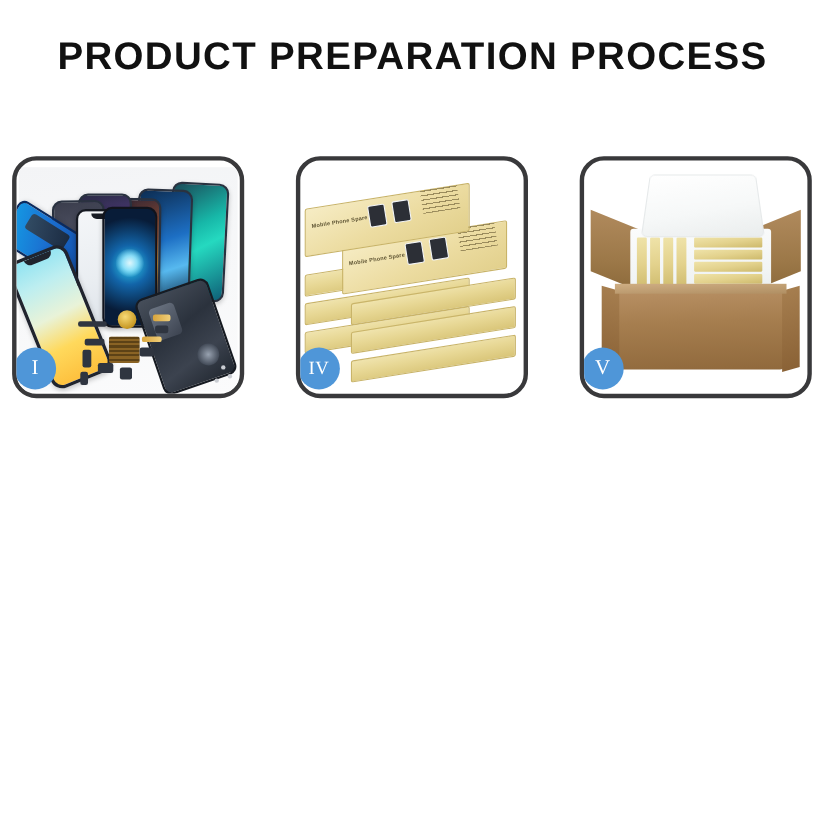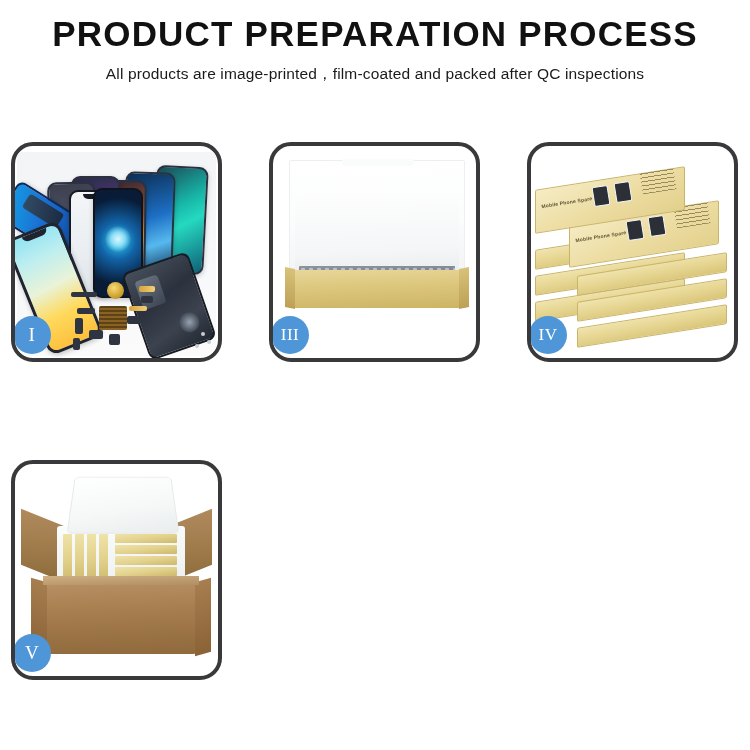--- a/index.html
+++ b/index.html
@@ -7,21 +7,21 @@
   body {
     width: 750px;
     height: 750px;
     background: #ffffff;
     font-family: "Liberation Sans", sans-serif;
     overflow: hidden;
     position: relative;
   }
 
   
-  #header { padding-top: 16px; text-align: center; }
+  #header { padding-top: 34px; text-align: center; }
 
   #page-title {
     font-size: 35px;
     font-weight: 700;
     letter-spacing: 1.2px;
     color: #111111;
     line-height: 1.05;
     font-family: "Liberation Sans", sans-serif;
   }
 
@@ -461,21 +461,20 @@
     background:rgba(150,120,80,.45);
     border-radius:1px;
     z-index:10;
   }
 </style>
 </head>
 <body>
 
 <div id="header">
   <div id="page-title">PRODUCT PREPARATION PROCESS</div>
-  <div id="page-subtitle">All products are image-printed，film-coated and packed after QC inspections</div>
 </div>
 
 <div id="panel-grid">
 
   <div class="panel">
     <div class="panel-stage">
       <div class="p1-bg"></div>
 
       <div class="phone ph-a"></div>
       <div class="phone ph-b"></div>
@@ -501,29 +500,20 @@
       <div class="part rect" style="left:112px;top:170px;width:13px;height:8px;"></div>
       <div class="part rect" style="left:58px;top:192px;width:7px;height:12px;"></div>
       <div class="part screw" style="left:186px;top:186px;width:4px;height:4px;"></div>
       <div class="part screw" style="left:192px;top:194px;width:4px;height:4px;"></div>
       <div class="part screw" style="left:180px;top:198px;width:4px;height:4px;"></div>
     </div>
     <div class="badge n1">I</div>
   </div>
 
 
-  <div class="panel">
-    <div class="panel-stage">
-      <div class="p3-lid"></div>
-      <div class="p3-foam"></div>
-      <div class="p3-grey"></div>
-      <div class="p3-tray"></div>
-    </div>
-    <div class="badge n3">III</div>
-  </div>
 
   <div class="panel">
     <div class="panel-stage">
       <div class="stack">
 
         <div class="box4" style="left:4px;  top:92px;"></div>
         <div class="box4" style="left:4px;  top:118px;"></div>
         <div class="box4" style="left:4px;  top:144px;"></div>
 
         <div class="box4" style="left:46px; top:118px;"></div>

